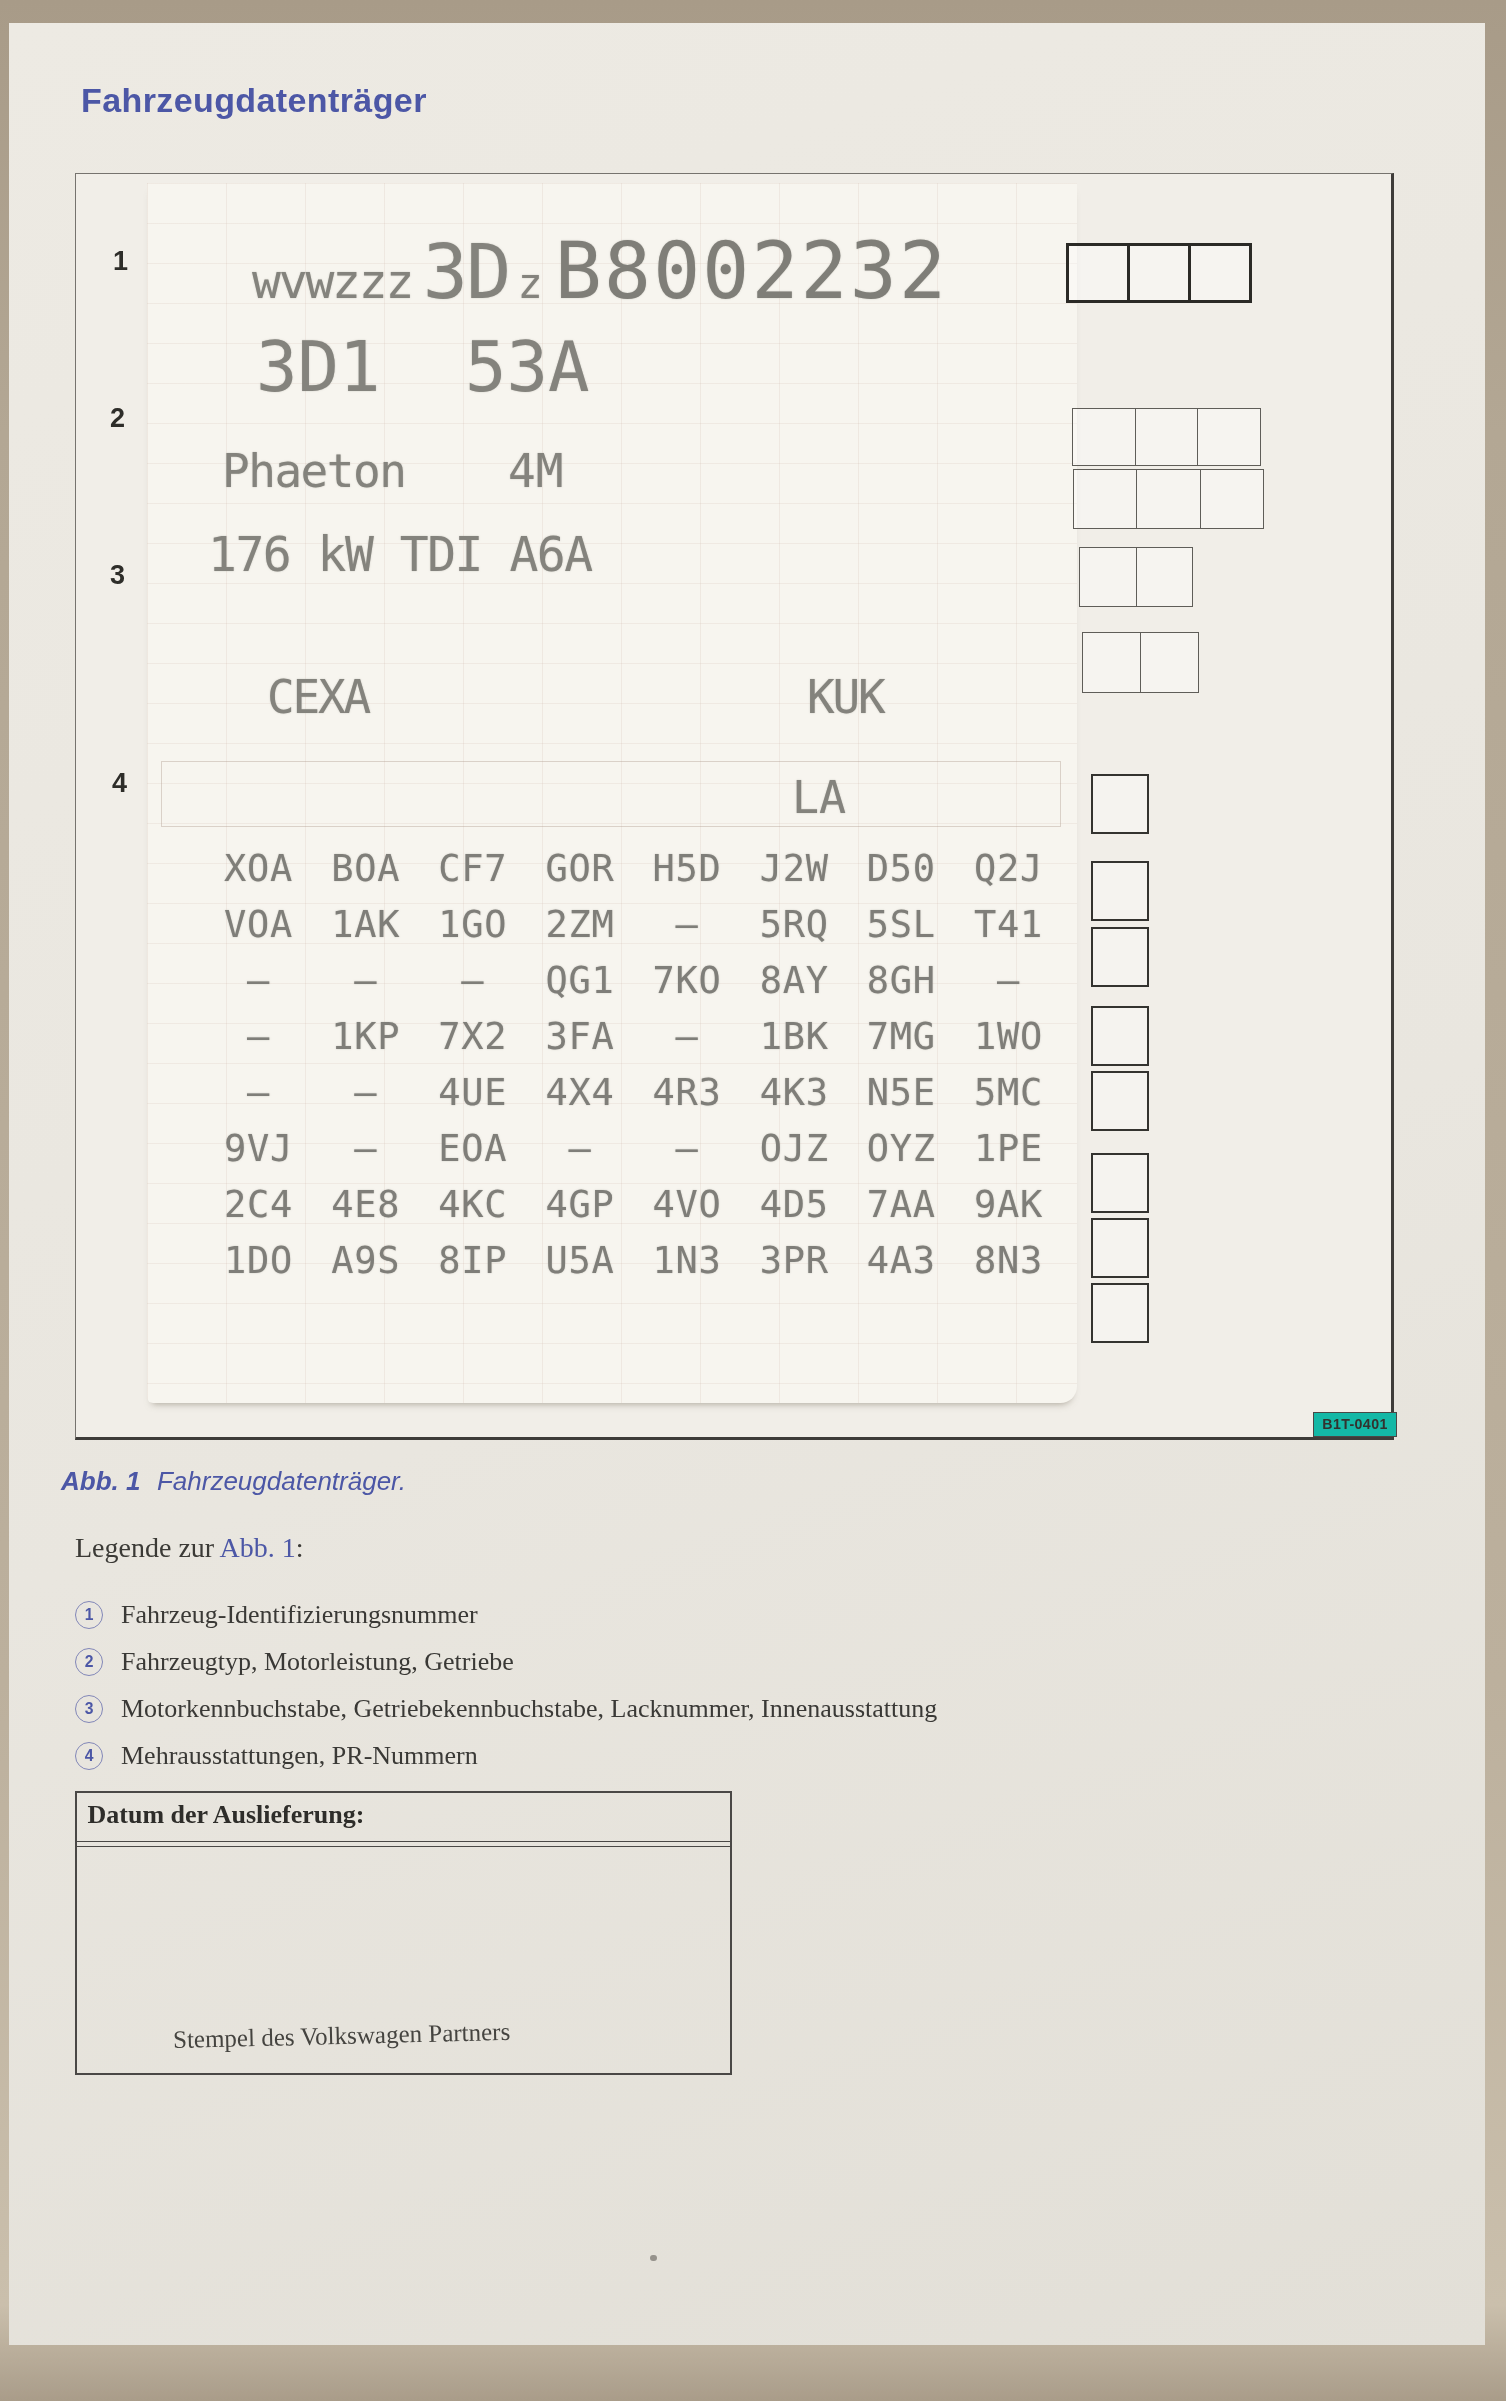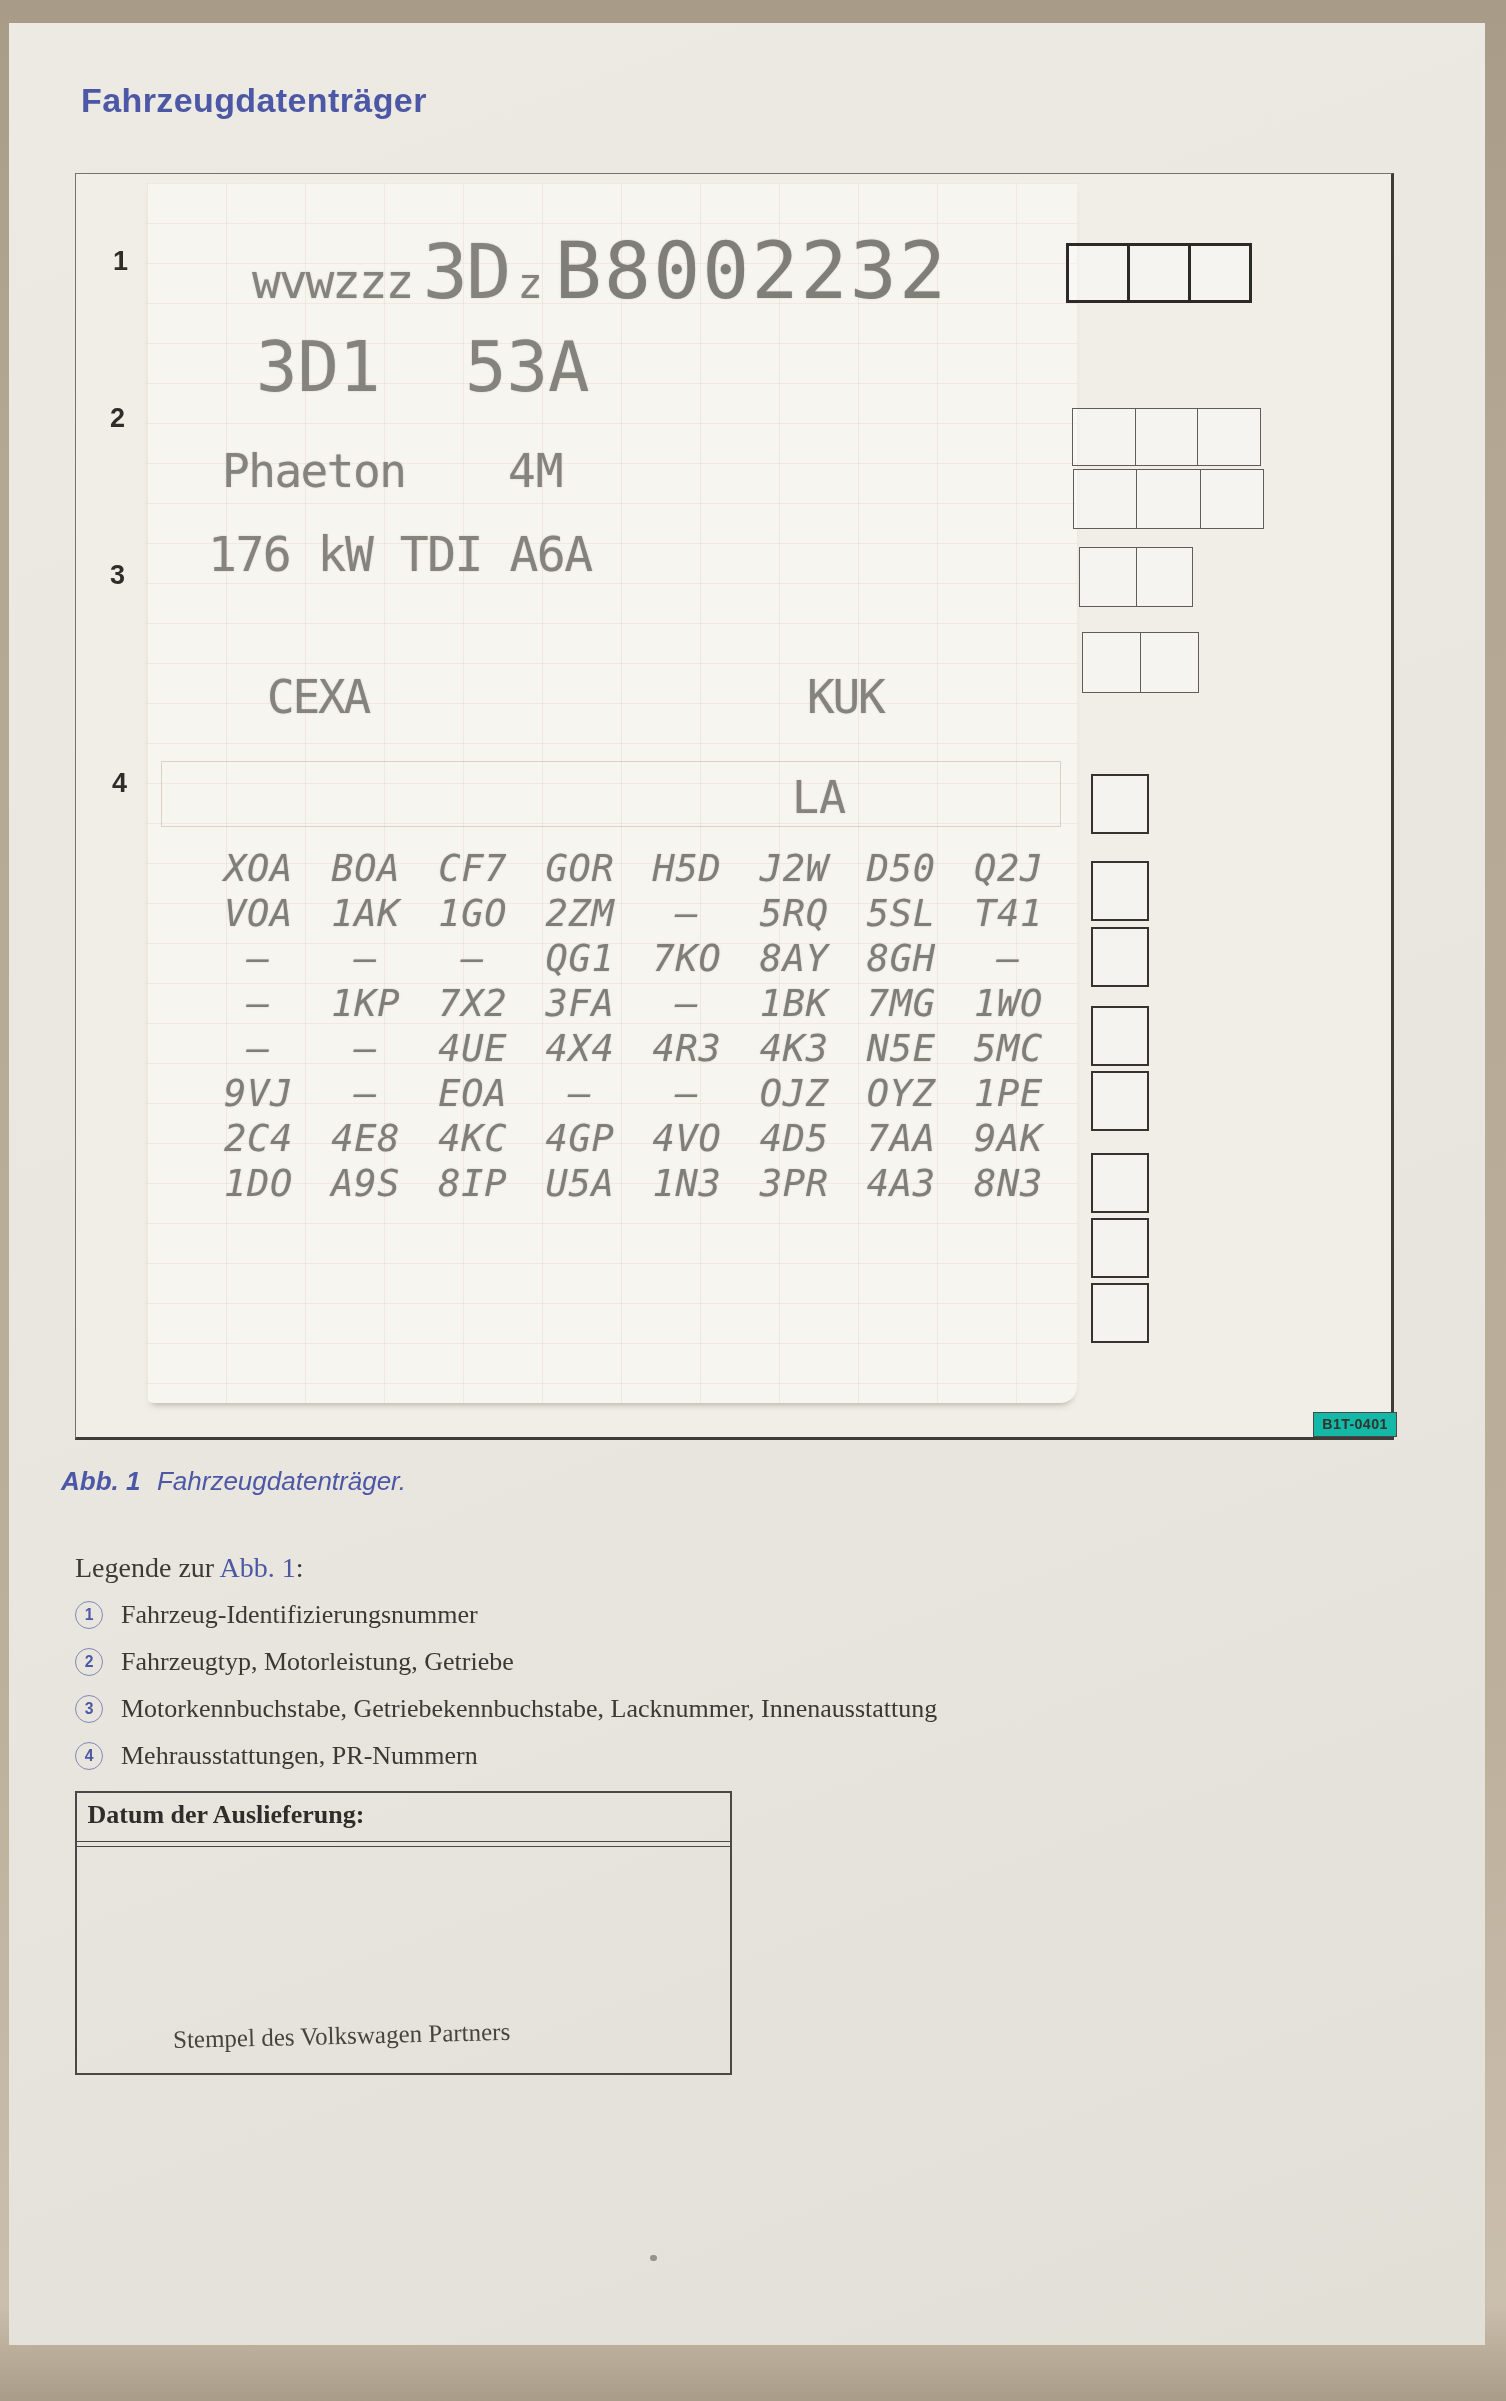--- a/index.html
+++ b/index.html
@@ -48,34 +48,34 @@
 
   .pr-box { position:absolute; left:1015px; width:58px; height:60px; border:2.2px solid #34332f;
             background:rgba(255,255,255,.3); }
 
   .fig-code { position:absolute; left:1237px; top:1238px; width:84px; height:25.5px;
               border:1.5px solid #4a4846; background:#14b8a6; display:flex; align-items:center;
               justify-content:center; font-size:14.2px; font-weight:bold; color:#33322e;
               letter-spacing:0.4px; }
 
   .pr-grid { position:absolute; left:58px; top:663px; width:857px; display:grid;
-             grid-template-columns:repeat(8,1fr); grid-auto-rows:45px; row-gap:0;font-style:italic; }
+             grid-template-columns:repeat(8,1fr); grid-auto-rows:45px; row-gap:11px; }
   .pr-grid span { font-family:"DejaVu Sans Mono", monospace; font-size:37px; letter-spacing:0.7px;
                   color:#7f7e79; text-shadow:0 0 1.5px rgba(140,138,128,.5);
                   display:flex; align-items:center; justify-content:center; }
 
   .band { position:absolute; left:13.5px; top:578px; width:900px; height:66px;
           border:1.1px solid rgba(175,155,142,.4); }
 
   
   .caption { position:absolute; left:52px; top:1443px; font-size:26px; color:#4c57a6;font-style:italic; }
   .caption b { font-weight:bold; margin-right:16.5px; }
 
   .legend-heading { position:absolute; left:66px; top:1509px;
-                    font-family:"Liberation Serif", serif; font-size:28px; color:#3b3a36;margin-top:20px; }
+                    font-family:"Liberation Serif", serif; font-size:28px; color:#3b3a36; }
   .legend-heading .ref { color:#4c57a6; }
 
   .legend { position:absolute; left:66px; top:1569px; display:flex; flex-direction:column; }
   .legend-item { display:flex; align-items:center; height:47px; }
   .legend-num { width:28px; height:28px; border:1.9px solid #8287b8; border-radius:50%;
                 color:#4c57a6; font-size:15.7px; font-weight:bold; display:flex; align-items:center;
                 justify-content:center; flex:0 0 auto; }
   .legend-text { font-family:"Liberation Serif", serif; font-size:26px; color:#3a3936;
                  margin-left:18px; white-space:nowrap; }
 

